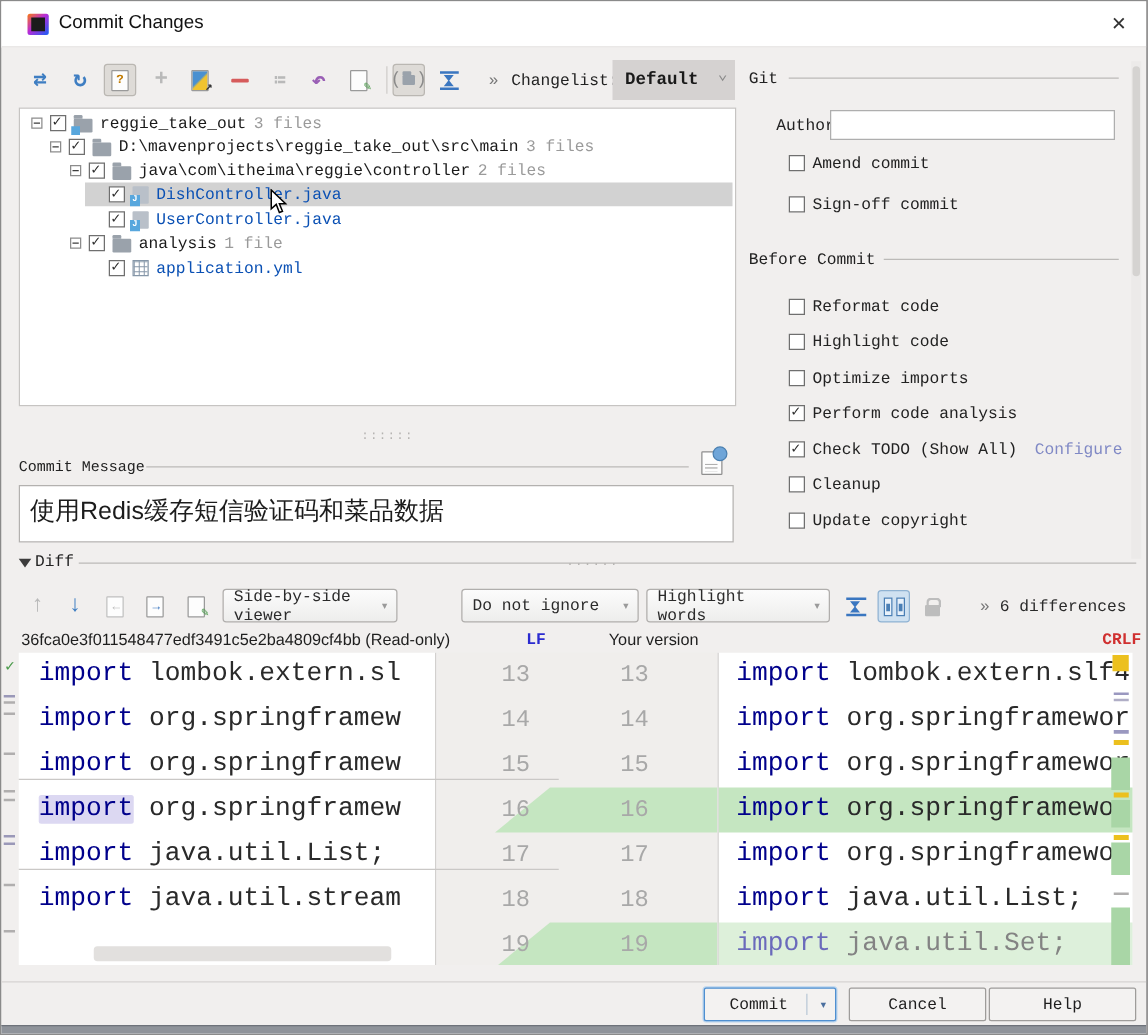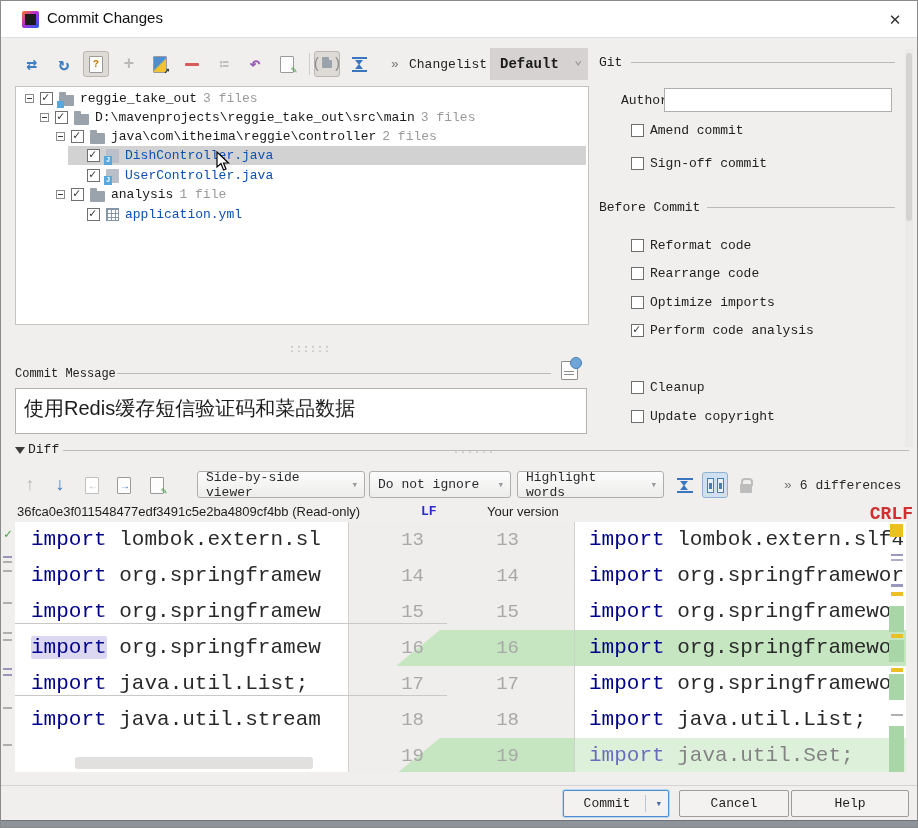--- a/index.html
+++ b/index.html
@@ -82,21 +82,21 @@
   .syncpanes { display:flex; gap:3px; }
   .syncpanes i { display:block; width:7px; height:15px; border:1px solid #4a7fb5; background:#e8f1fa; position:relative; }
   .syncpanes i::after { content:""; position:absolute; left:1px; top:4px; width:3px; height:6px; background:#4a7fb5; }
   .lockic { position:relative; width:12px; height:9px; background:#bdbdbd; border-radius:1px; margin-top:6px; }
   .lockic::before { content:""; position:absolute; left:1px; top:-6px; width:8px; height:6px; border:2px solid #bdbdbd; border-bottom:none; border-radius:4px 4px 0 0; }
   #diff-count-wrap { position:absolute; left:783px; top:477px; font-size:13px; color:#2a2a2a; }
   #diff-count-wrap .chv { color:#777; margin-right:8px; }
   
   .dhead { position:absolute; top:503px; font-size:13px; font-family:"Liberation Sans","DejaVu Sans",sans-serif; color:#1e1e1e; white-space:nowrap; }
   #lf-badge { position:absolute; left:420px; top:503px; font-size:13px; font-weight:bold; color:#2b2bd0; }
-  #crlf-badge { position:absolute; right:4px; top:503px; font-size:18px; font-weight:bold; color:#d03030; }
+  #crlf-badge { position:absolute; right:4px; top:503px; font-size:13px; font-weight:bold; color:#d03030; }
   
   #diff-body { position:absolute; left:0; top:521px; width:918px; height:250px; overflow:hidden; }
   #lpane { position:absolute; left:14px; top:0; width:334px; height:100%; background:#fff; border-right:1px solid #d2d0ce; }
   #gutter { position:absolute; left:349px; top:0; width:224px; height:100%; background:#f0eeec; }
   #rpane { position:absolute; left:573px; top:0; width:332px; height:100%; background:#fff; border-left:1px solid #d2d0ce; }
   .crow { position:absolute; left:0; width:100%; height:36px; line-height:36px; white-space:nowrap; overflow:hidden; font-size:21px; color:#2a2a2a; }
   .crow b { color:#00008b; font-weight:normal; }
   .crow.added { background:#c5e6c1; }
   .crow.faded { opacity:.58; }
   .lnum { position:absolute; width:34px; height:36px; line-height:36px; font-size:19px; color:#a8a8a8; text-align:right; }
@@ -248,29 +248,34 @@
 
   <span class="sect-label" style="left:598px;top:199px">Before Commit</span>
   <div class="hrule" style="left:706px;top:206px;width:188px"></div>
 
   <div class="optrow" style="left:630px;top:237px">
     <span class="cb"></span>
     <span>Reformat code</span>
   </div>
   <div class="optrow" style="left:630px;top:265px">
     <span class="cb"></span>
-    <span>Rearrange code</span>
+    <span>Highlight code</span>
   </div>
   <div class="optrow" style="left:630px;top:294px">
     <span class="cb"></span>
     <span>Optimize imports</span>
   </div>
   <div class="optrow" style="left:630px;top:322px">
     <span class="cb checked"></span>
     <span>Perform code analysis</span>
+  </div>
+  <div class="optrow" style="left:630px;top:351px">
+    <span class="cb checked"></span>
+    <span>Check TODO (Show All)</span>
+    <span class="link">Configure</span>
   </div>
   <div class="optrow" style="left:630px;top:379px">
     <span class="cb"></span>
     <span>Cleanup</span>
   </div>
   <div class="optrow" style="left:630px;top:408px">
     <span class="cb"></span>
     <span>Update copyright</span>
   </div>
   <div id="opt-scrollbar">
@@ -304,21 +309,21 @@
       <span class="file-ic">
         <span class="ov" style="color:#3a76c0;right:2px;bottom:1px">→</span>
       </span>
     </div>
   <div class="dbtn" style="left:143px">
       <span class="file-ic">
         <span class="ov" style="color:#4a9a4a">✎</span>
       </span>
     </div>
 
-  <div class="dd" style="left:196px;width:168px">
+  <div class="dd" style="left:177px;width:140px">
       <span>Side-by-side viewer</span>
     </div>
   <div class="dd" style="left:368px;width:142px">
       <span>Do not ignore</span>
     </div>
   <div class="dd" style="left:516px;width:147px">
       <span>Highlight words</span>
     </div>
 
   <div class="dbtn" style="left:671px">

